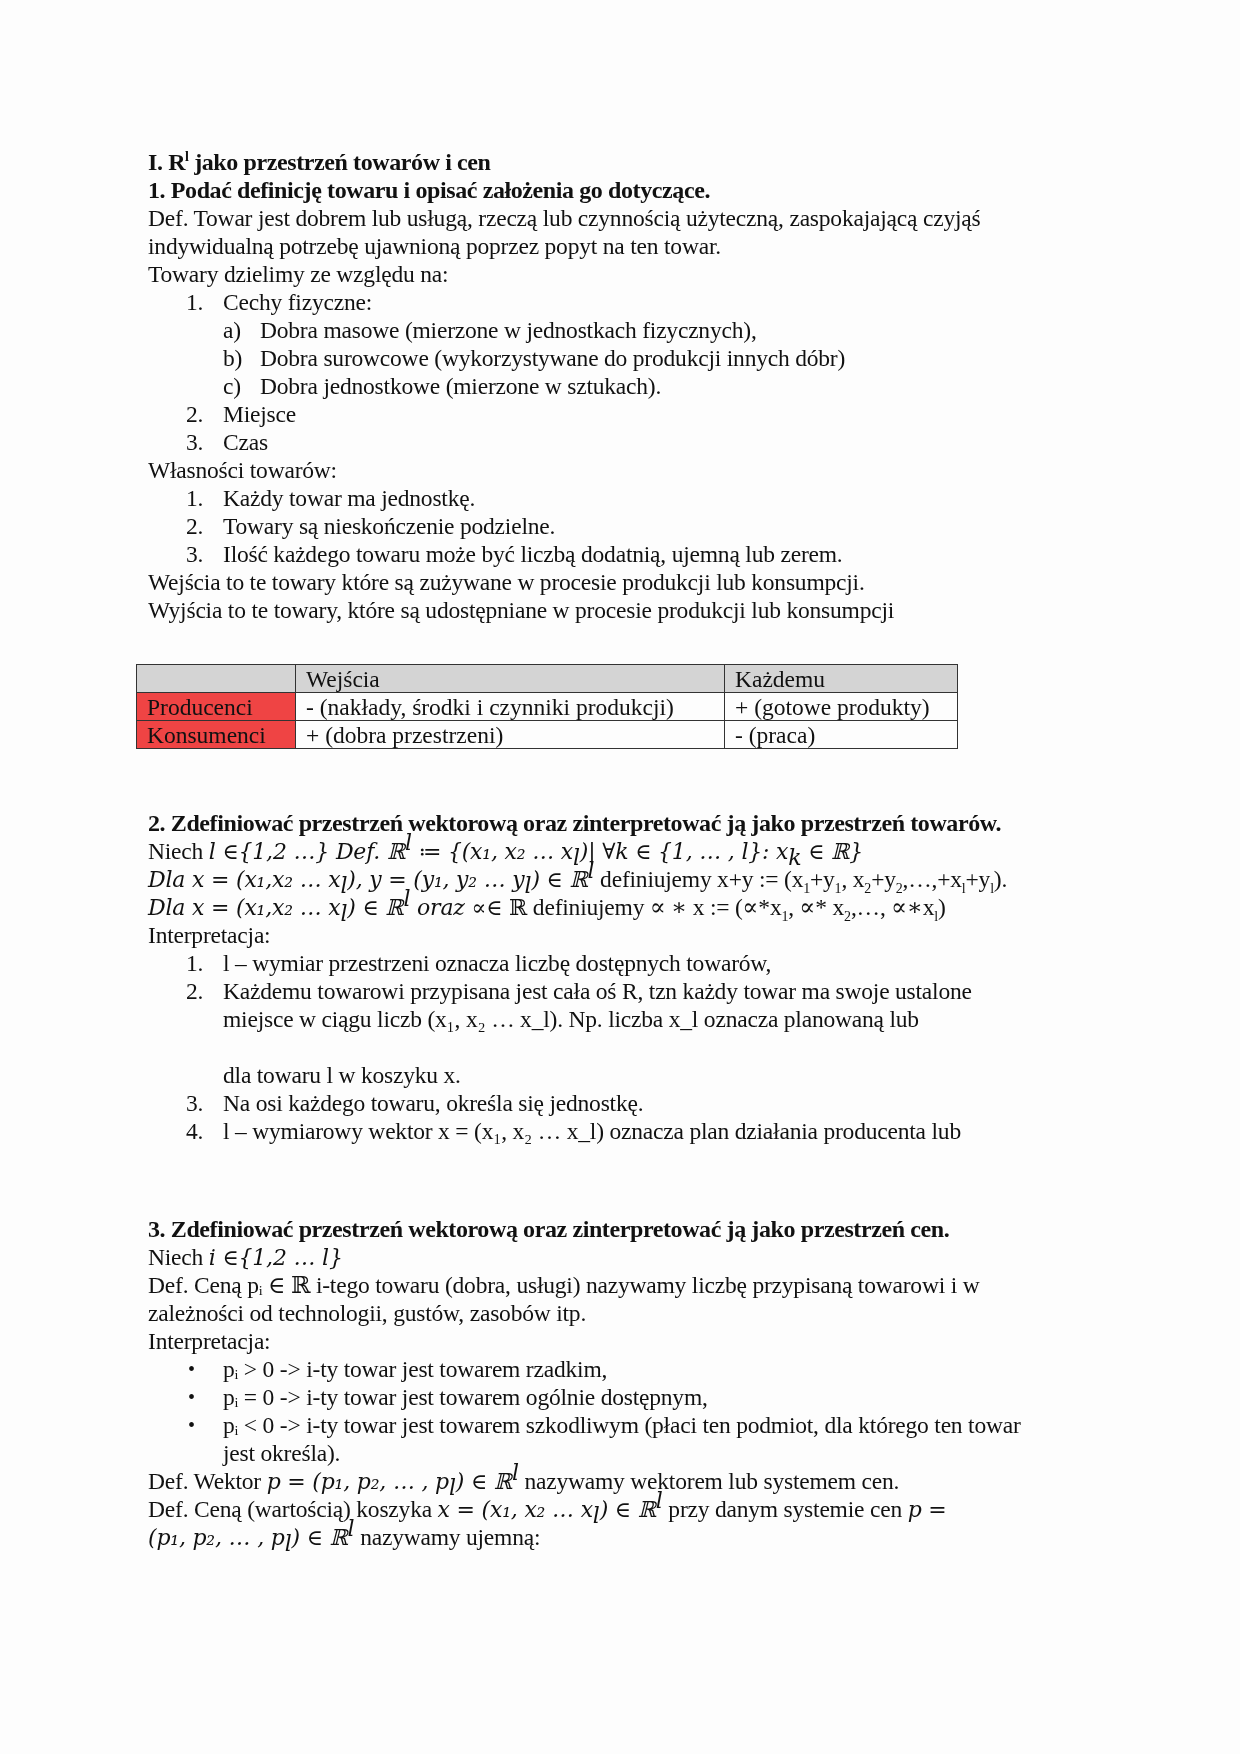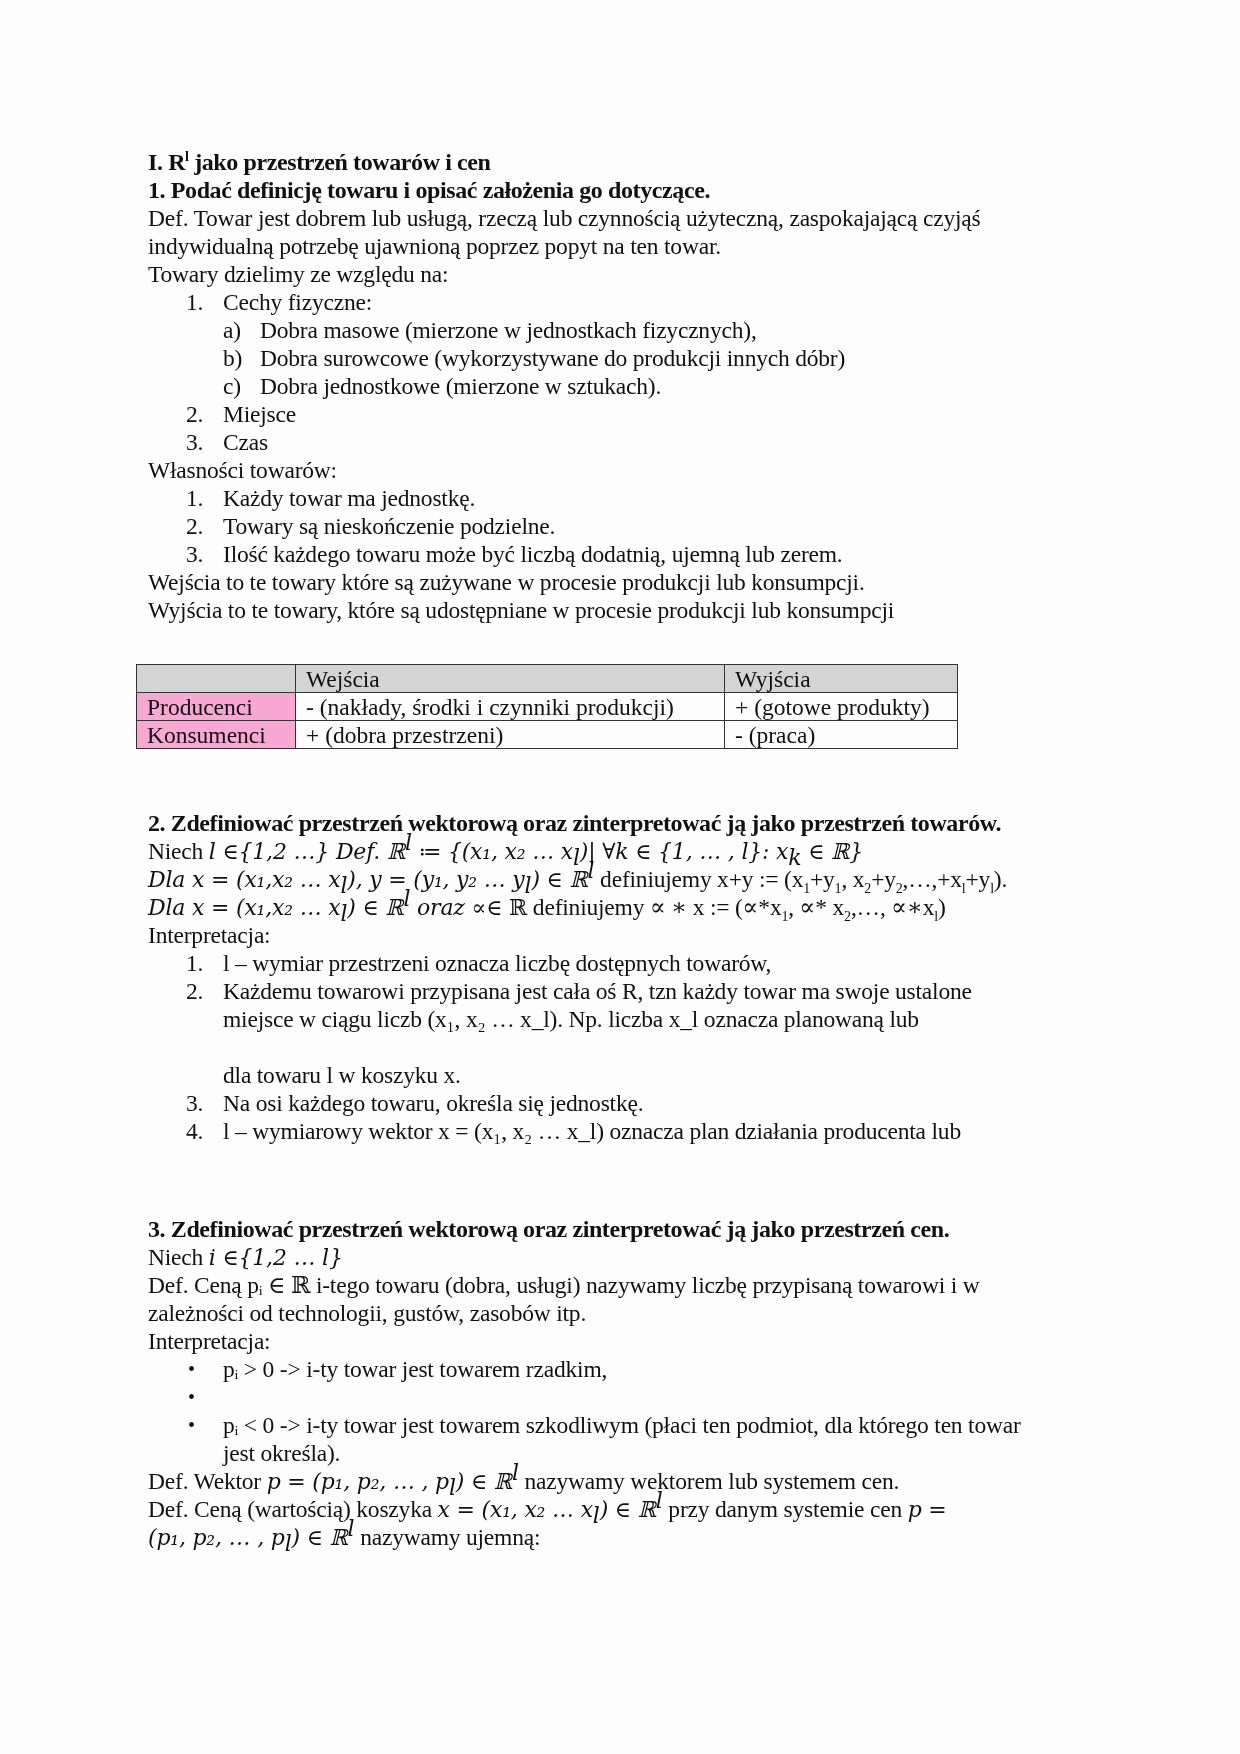--- a/index.html
+++ b/index.html
@@ -14,21 +14,21 @@
   .ind2t { left: 260px; }
   .m { font-family: "DejaVu Serif", serif; font-style: italic; font-size: 22px; }
   .mu { font-family: "DejaVu Serif", serif; font-size: 22px; }
   sup { font-size: 14px; vertical-align: super; line-height: 0; }
   sub { font-size: 14px; vertical-align: sub; line-height: 0; }
   .bullet { position: absolute; left: 188px; font-size: 20px; }
   table.tw { position: absolute; left: 136px; top: 664px; border-collapse: collapse;
              font-size: 23.5px; line-height: 26px; }
   table.tw td { border: 1.5px solid #333; padding: 0 10px; height: 27px; white-space: nowrap; }
   table.tw tr.head td { background: #d4d4d4; }
-  table.tw td.rowhead { background: #f9a8d4; }
+  table.tw td.rowhead { background: #ef4444; }
   .c0 { width: 138px; } .c1 { width: 408px; } .c2 { width: 212px; }
 </style>
 </head>
 <body>
 
 <div class="page">
 
   <div class="line b" style="top:148px"><span>I.  R</span><sup>l</sup><span>  jako przestrzeń towarów i cen</span></div>
 
   <div class="line b" style="top:176px">1. Podać definicję towaru i opisać założenia go dotyczące.</div>
@@ -57,21 +57,21 @@
   <div class="line ind1" style="top:540px">3.</div>
   <div class="line ind1t" style="top:540px">Ilość każdego towaru może być liczbą dodatnią, ujemną lub zerem.</div>
   <div class="line" style="top:568px">Wejścia to te towary które są zużywane w procesie produkcji lub konsumpcji.</div>
   <div class="line" style="top:596px">Wyjścia to te towary, które są udostępniane w procesie produkcji lub konsumpcji</div>
 
   <table class="tw">
     <tbody>
         <tr class="head">
       <td class="c0"></td>
       <td class="c1">Wejścia</td>
-      <td class="c2">Wyjścia</td>
+      <td class="c2">Każdemu</td>
     </tr>
     <tr>
       <td class="rowhead">Producenci</td>
       <td>- (nakłady, środki i czynniki produkcji)</td>
       <td>+ (gotowe produkty)</td>
     </tr>
     <tr>
       <td class="rowhead">Konsumenci</td>
       <td>+ (dobra przestrzeni)</td>
       <td>- (praca)</td>
@@ -98,20 +98,21 @@
 
   <div class="line b" style="top:1215px">3. Zdefiniować przestrzeń wektorową  oraz zinterpretować ją jako przestrzeń cen.</div>
   <div class="line" style="top:1243px"><span>Niech </span><span class="m">i  ∈{1,2 … l}</span></div>
   <div class="line" style="top:1271px">Def. Ceną pᵢ ∈  ℝ i-tego towaru (dobra, usługi) nazywamy liczbę przypisaną towarowi i w</div>
   <div class="line" style="top:1299px">zależności od technologii, gustów, zasobów itp.</div>
   <div class="line" style="top:1327px">Interpretacja:</div>
 
   <div class="bullet" style="top:1355px; line-height:28px">•</div>
   <div class="line ind1t" style="top:1355px">pᵢ &gt; 0 -&gt; i-ty towar jest towarem rzadkim,</div>
   <div class="bullet" style="top:1383px; line-height:28px">•</div>
+  <div class="line ind1t" style="top:1383px">pᵢ = 0 -&gt; i-ty towar jest towarem ogólnie dostępnym,</div>
   <div class="bullet" style="top:1411px; line-height:28px">•</div>
   <div class="line ind1t" style="top:1411px">pᵢ &lt; 0 -&gt; i-ty towar jest towarem szkodliwym (płaci ten podmiot, dla którego ten towar</div>
   <div class="line ind1t" style="top:1439px">jest określa).</div>
 
   <div class="line" style="top:1467px"><span>Def. Wektor </span><span class="m">p = (p₁, p₂, … , p</span><sub class="m">l</sub><span class="m">) ∈ ℝ</span><sup class="m">l</sup><span> nazywamy wektorem lub systemem cen.</span></div>
   <div class="line" style="top:1495px"><span>Def. Ceną (wartością) koszyka </span><span class="m">x = (x₁, x₂ … x</span><sub class="m">l</sub><span class="m">)  ∈ ℝ</span><sup class="m">l</sup><span> przy danym systemie cen </span><span class="m">p =</span></div>
   <div class="line" style="top:1523px"><span class="m">(p₁, p₂, … , p</span><sub class="m">l</sub><span class="m">) ∈ ℝ</span><sup class="m">l</sup><span> nazywamy ujemną:</span></div>
 
 </div>
 

